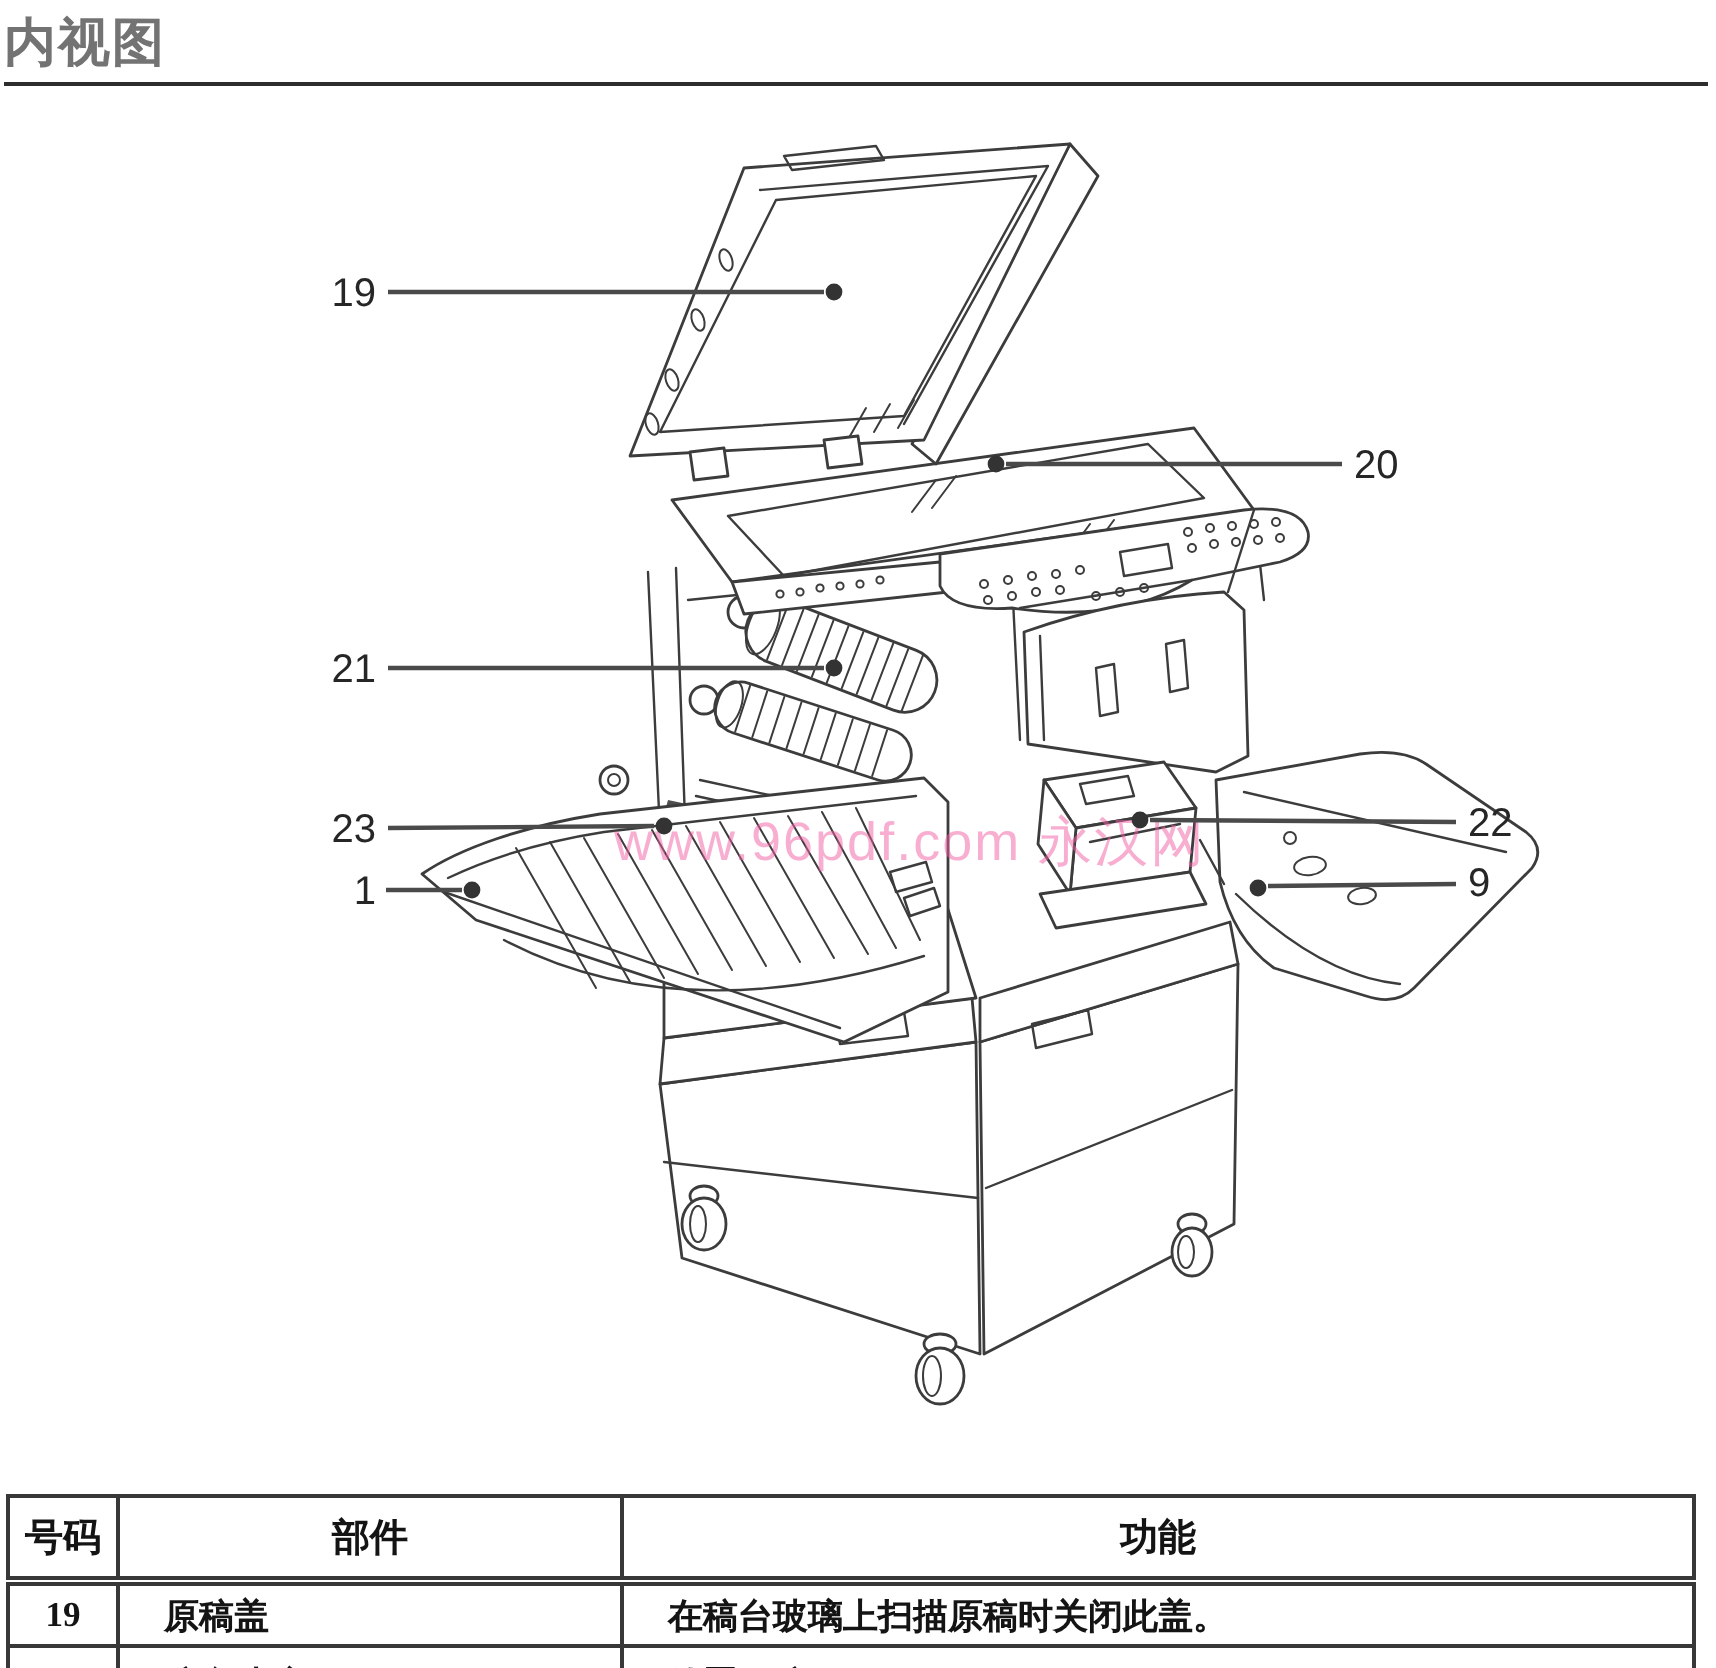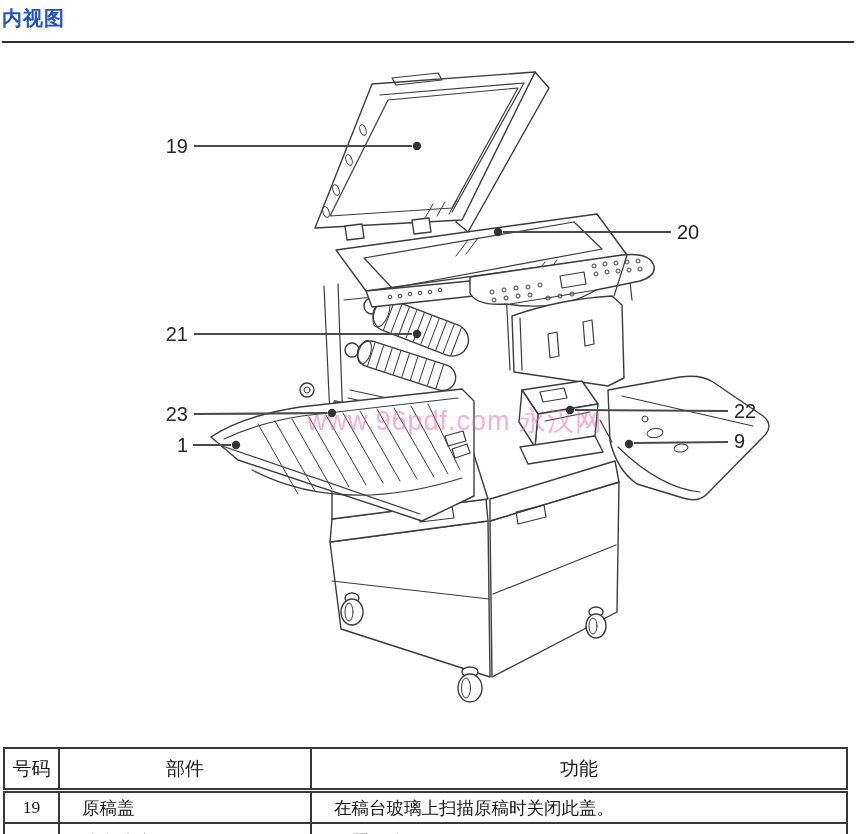--- a/index.html
+++ b/index.html
@@ -1,21 +1,21 @@
 <!DOCTYPE html>
 <html><head>
 <meta charset="utf-8">
 <style>
   html,body{margin:0;padding:0;}
   body{
     width:858px;height:834px;position:relative;overflow:hidden;background:#ffffff;
     font-family:"Liberation Sans","DejaVu Sans",sans-serif;
   }
   .title{
-    position:absolute;left:2px;top:6px;font-size:20px;font-weight:bold;color:#1d4ed8;
+    position:absolute;left:2px;top:6px;font-size:26px;font-weight:bold;color:#737373;
     letter-spacing:1px;line-height:1.2;
   }
   .rule{position:absolute;left:2px;top:41px;width:852px;height:0;border-top:2px solid #2e2e2e;}
   svg.diagram{position:absolute;left:0;top:0;}
 
   
   .lw{stroke:#3c3c3c;stroke-width:1.4;fill:#ffffff;stroke-linejoin:round;stroke-linecap:round;}
   .ln{stroke:#3c3c3c;stroke-width:1.2;fill:none;stroke-linejoin:round;stroke-linecap:round;}
   .thin{stroke:#3c3c3c;stroke-width:1;fill:none;stroke-linecap:round;}
   .darkbar{fill:#4f4f4f;stroke:none;}
@@ -24,21 +24,21 @@
 
   .leader{stroke:#4a4a4a;stroke-width:2.2;fill:none;}
   .cdot{fill:#333333;stroke:none;}
   .callout-label{font-size:20px;fill:#262626;font-family:"Liberation Sans","DejaVu Sans",sans-serif;}
   .watermark{font-size:27px;fill:#f25fa4;opacity:0.5;letter-spacing:1px;font-family:"Liberation Sans","DejaVu Sans",sans-serif;}
 
   table.parts{
     position:absolute;left:3px;top:747px;width:845px;border-collapse:collapse;table-layout:fixed;
     font-family:"Liberation Serif","DejaVu Serif",serif;color:#141414;
   }
-  table.parts th,table.parts td{border:2px solid #383838;font-weight:normal;overflow:hidden;margin-top:32px;}
+  table.parts th,table.parts td{border:2px solid #383838;font-weight:bold;overflow:hidden;margin-top:32px;}
   table.parts thead th{height:37px;font-size:19px;text-align:center;border-bottom:5px double #383838;}
   table.parts td{font-size:17.5px;}
   td.c-num{text-align:center;}
   td.c-part,td.c-func{text-align:left;padding-left:22px;}
   tr.r-full td{height:27px;}
   tr.r-partial td{height:40px;vertical-align:top;padding-top:6px;}
 </style>
 </head>
 <body>
 

